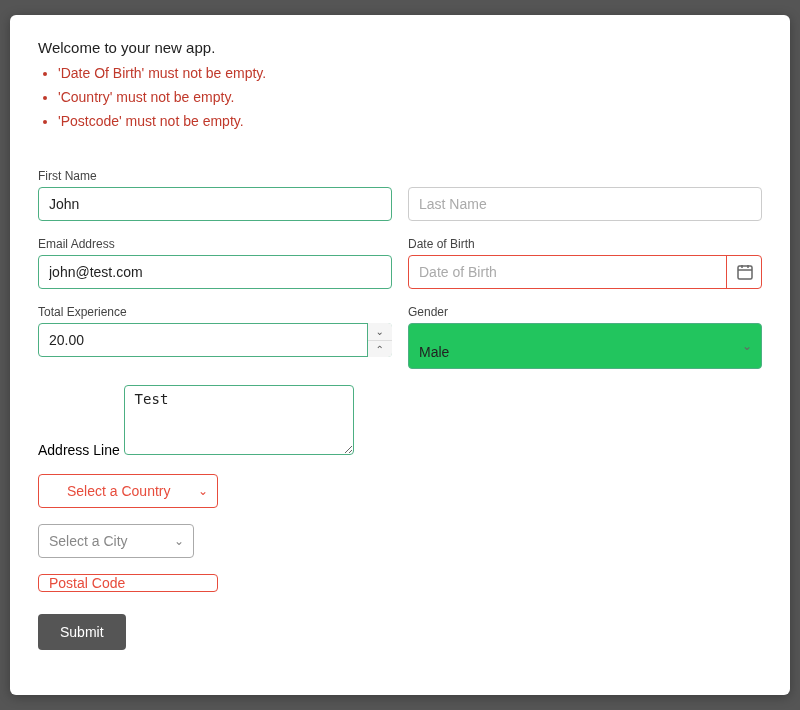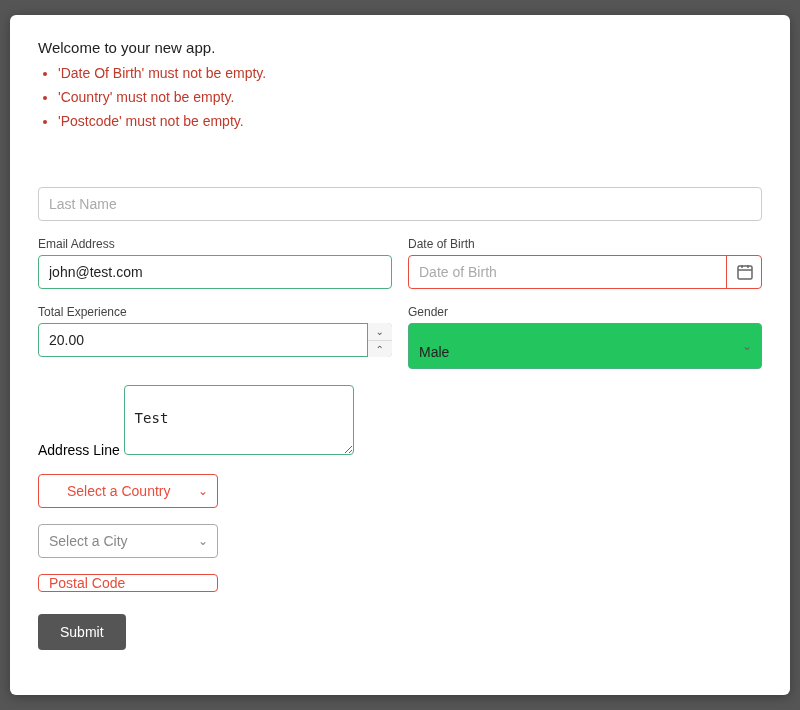--- a/index.html
+++ b/index.html
@@ -185,21 +185,21 @@
       top: 50%;
       transform: translateY(-50%);
       pointer-events: none;
       font-size: 12px;
       color: #e74c3c;
     }
     .city-select-wrapper {
       position: relative;
       display: inline-flex;
       align-items: center;
-      width: 180px;
+      width: 156px;
     }
     .city-select-wrapper select {
       appearance: none;
       width: 100%;
       padding: 8px 32px 8px 10px;
       font-size: 14px;
       border: 1.5px solid #aaa;
       border-radius: 4px;
       outline: none;
       cursor: pointer;
@@ -211,21 +211,21 @@
       right: 10px;
       top: 50%;
       transform: translateY(-50%);
       pointer-events: none;
       font-size: 12px;
       color: #888;
     }
     .textarea-control {
       border: 1.5px solid #4caf82;
       border-radius: 4px;
-      padding: 24px 10px;
+      padding: 5px 10px;
       font-size: 14px;
       color: #222;
       outline: none;
       width: 100%;
       resize: both;
       min-height: 70px;
     }
     .postal-input {
       border: 1.5px solid #e74c3c;
       border-radius: 4px;
@@ -261,20 +261,24 @@
 
   <p class="welcome-title">Welcome to your new app.</p>
 
   <ul class="error-list">
   <li>'Date Of Birth' must not be empty.</li>
       <li>'Country' must not be empty.</li>
       <li>'Postcode' must not be empty.</li>
     </ul>
 
   <div class="form-row section-gap">
+    <div class="form-group">
+      <label>First Name</label>
+      <input class="form-control" type="text" value="John" placeholder="First Name" style="">
+    </div>
     <div class="form-group">
       <label style="color:transparent;">Last Name</label>
       <input class="form-control neutral-border" type="text" placeholder="Last Name" style="">
     </div>
   </div>
 
   <div class="form-row section-gap">
     <div class="form-group">
       <label>Email Address</label>
       <input class="form-control" type="email" value="john@test.com" placeholder="Email Address" style="">

